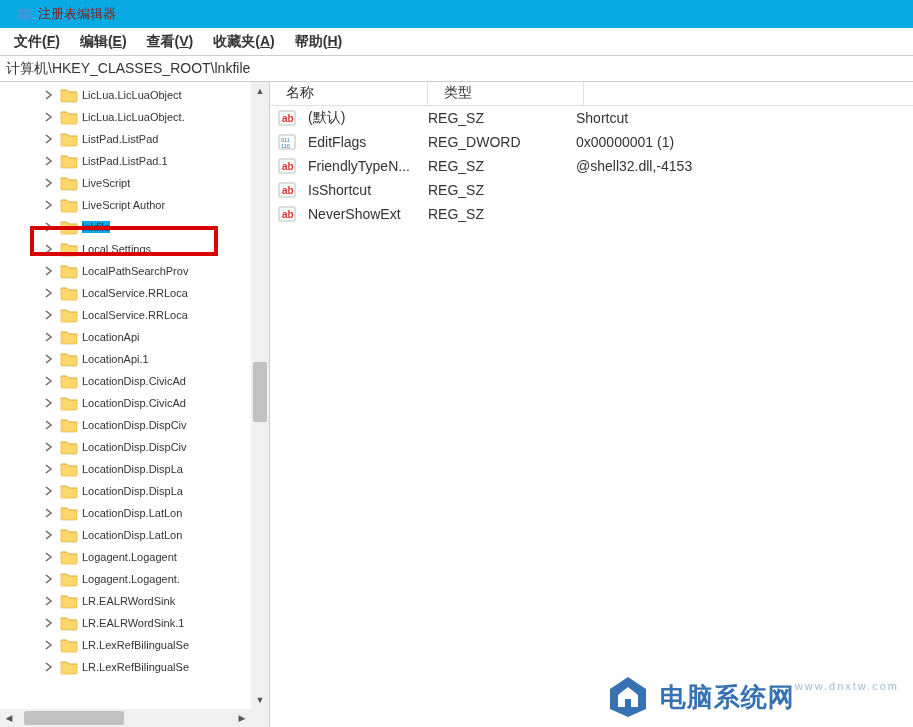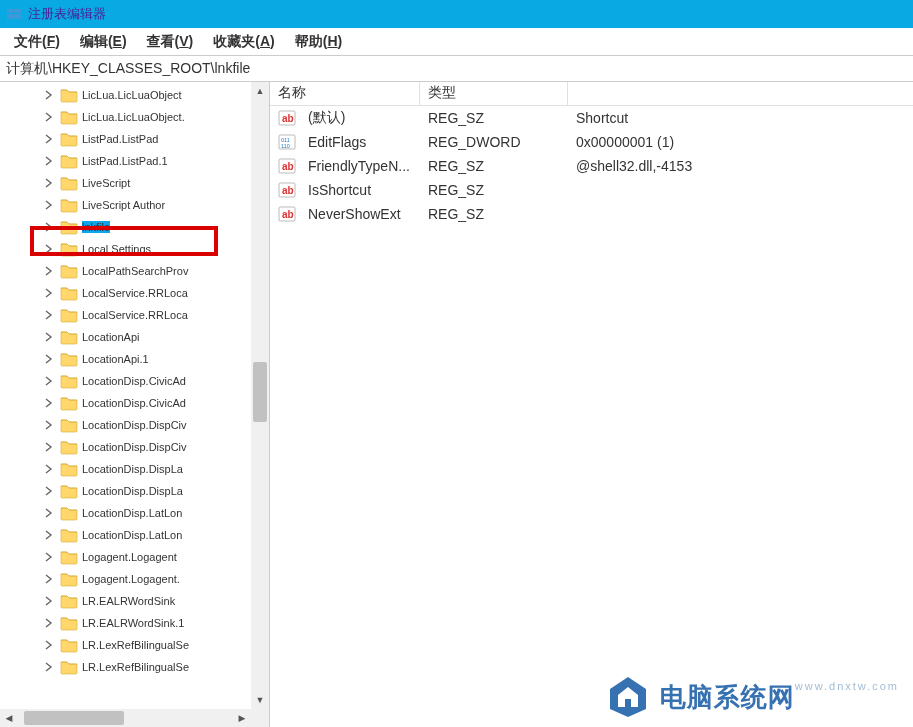--- a/index.html
+++ b/index.html
@@ -1,18 +1,18 @@
 <!DOCTYPE html>
 <html><head>
 <meta charset="utf-8">
 <style>
 * { box-sizing: border-box; margin: 0; padding: 0; }
 body { font-family: "Microsoft YaHei", "Segoe UI", sans-serif; font-size: 14px; color: #333; background: #fff; width: 913px; height: 727px; overflow: hidden; position: relative; }
 
-.titlebar { background: #09a9e3; height: 28px; display: flex; align-items: center; padding: 0 6px; color: #4c1d95; font-size: 13px; }
+.titlebar { background: #09a9e3; height: 28px; display: flex; align-items: center; padding: 0 16px; color: #7f1d1d; font-size: 13px; }
 .titlebar .app-icon { width: 16px; height: 16px; margin-right: 6px; display: inline-flex; align-items: center; justify-content: center; }
 
 .menubar { background: #fff; height: 28px; display: flex; align-items: center; padding: 0 4px; border-bottom: 1px solid #ccc; font-size: 14px; }
 .menubar .menu-item { padding: 3px 10px; cursor: default; font-weight: bold; }
 .menubar .menu-item u { text-decoration: underline; }
 
 .addressbar { background: #fff; height: 26px; display: flex; align-items: center; padding: 0 6px; border-bottom: 1px solid #ccc; font-size: 14px; }
 
 .content { display: flex; height: calc(727px - 28px - 28px - 26px); }
 
@@ -34,21 +34,21 @@
 
 .tree-hscroll { position: absolute; left: 0; right: 18px; bottom: 0; height: 18px; background: #f0f0f0; }
 .tree-hscroll .thumb { position: absolute; top: 2px; bottom: 2px; left: 24px; width: 100px; background: #c1c1c1; border-radius: 2px; }
 .tree-hscroll .arrow { position: absolute; top: 0; bottom: 0; width: 18px; display: flex; align-items: center; justify-content: center; color: #555; font-size: 9px; }
 .tree-hscroll .arrow.left { left: 0; }
 .tree-hscroll .arrow.right { right: 0; }
 .tree-hscroll-corner { position: absolute; right: 0; bottom: 0; width: 18px; height: 18px; background: #f0f0f0; }
 
 .list-pane { flex: 1; background: #fff; overflow: hidden; }
 .list-header { display: flex; height: 24px; border-bottom: 1px solid #e0e0e0; font-size: 14px; }
-.list-header .col { padding: 2px 8px; border-right: 1px solid #e0e0e0; }
+.list-header .col { padding: 2px 8px; border-right: 1px solid #e0e0e0; margin-left: 8px; }
 .col-name { width: 150px; }
 .col-type { width: 148px; }
 .col-data { flex: 1; }
 
 .list-row { display: flex; height: 24px; align-items: center; font-size: 14px; }
 .list-row .cell { padding: 0 8px; overflow: hidden; text-overflow: ellipsis; white-space: nowrap; }
 .list-row .cell.col-name { display: flex; align-items: center; }
 .value-icon { width: 18px; height: 18px; margin-right: 12px; flex-shrink: 0; display: inline-flex; align-items: center; justify-content: center; }
 
 .watermark { position: absolute; right: 14px; bottom: 8px; display: flex; align-items: center; gap: 10px; opacity: 0.95; z-index: 10; }

